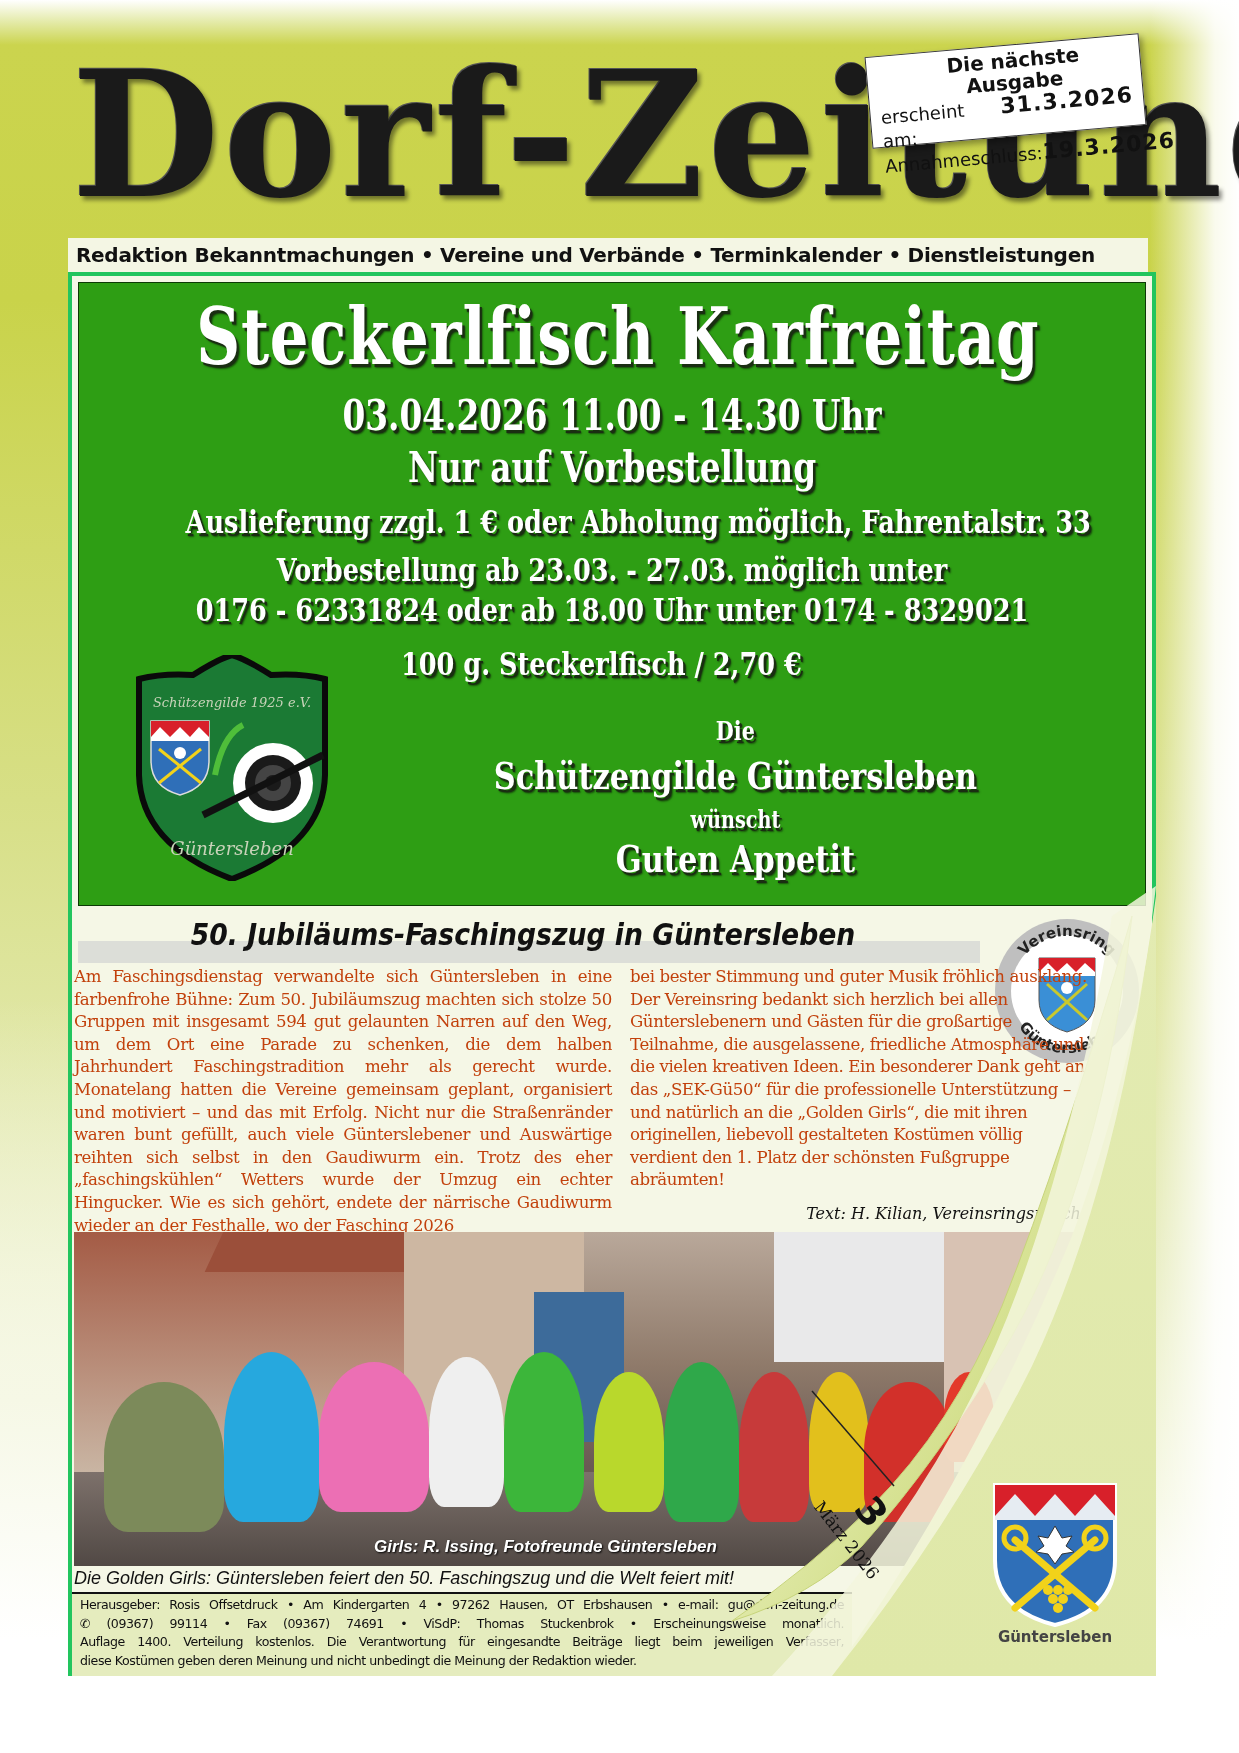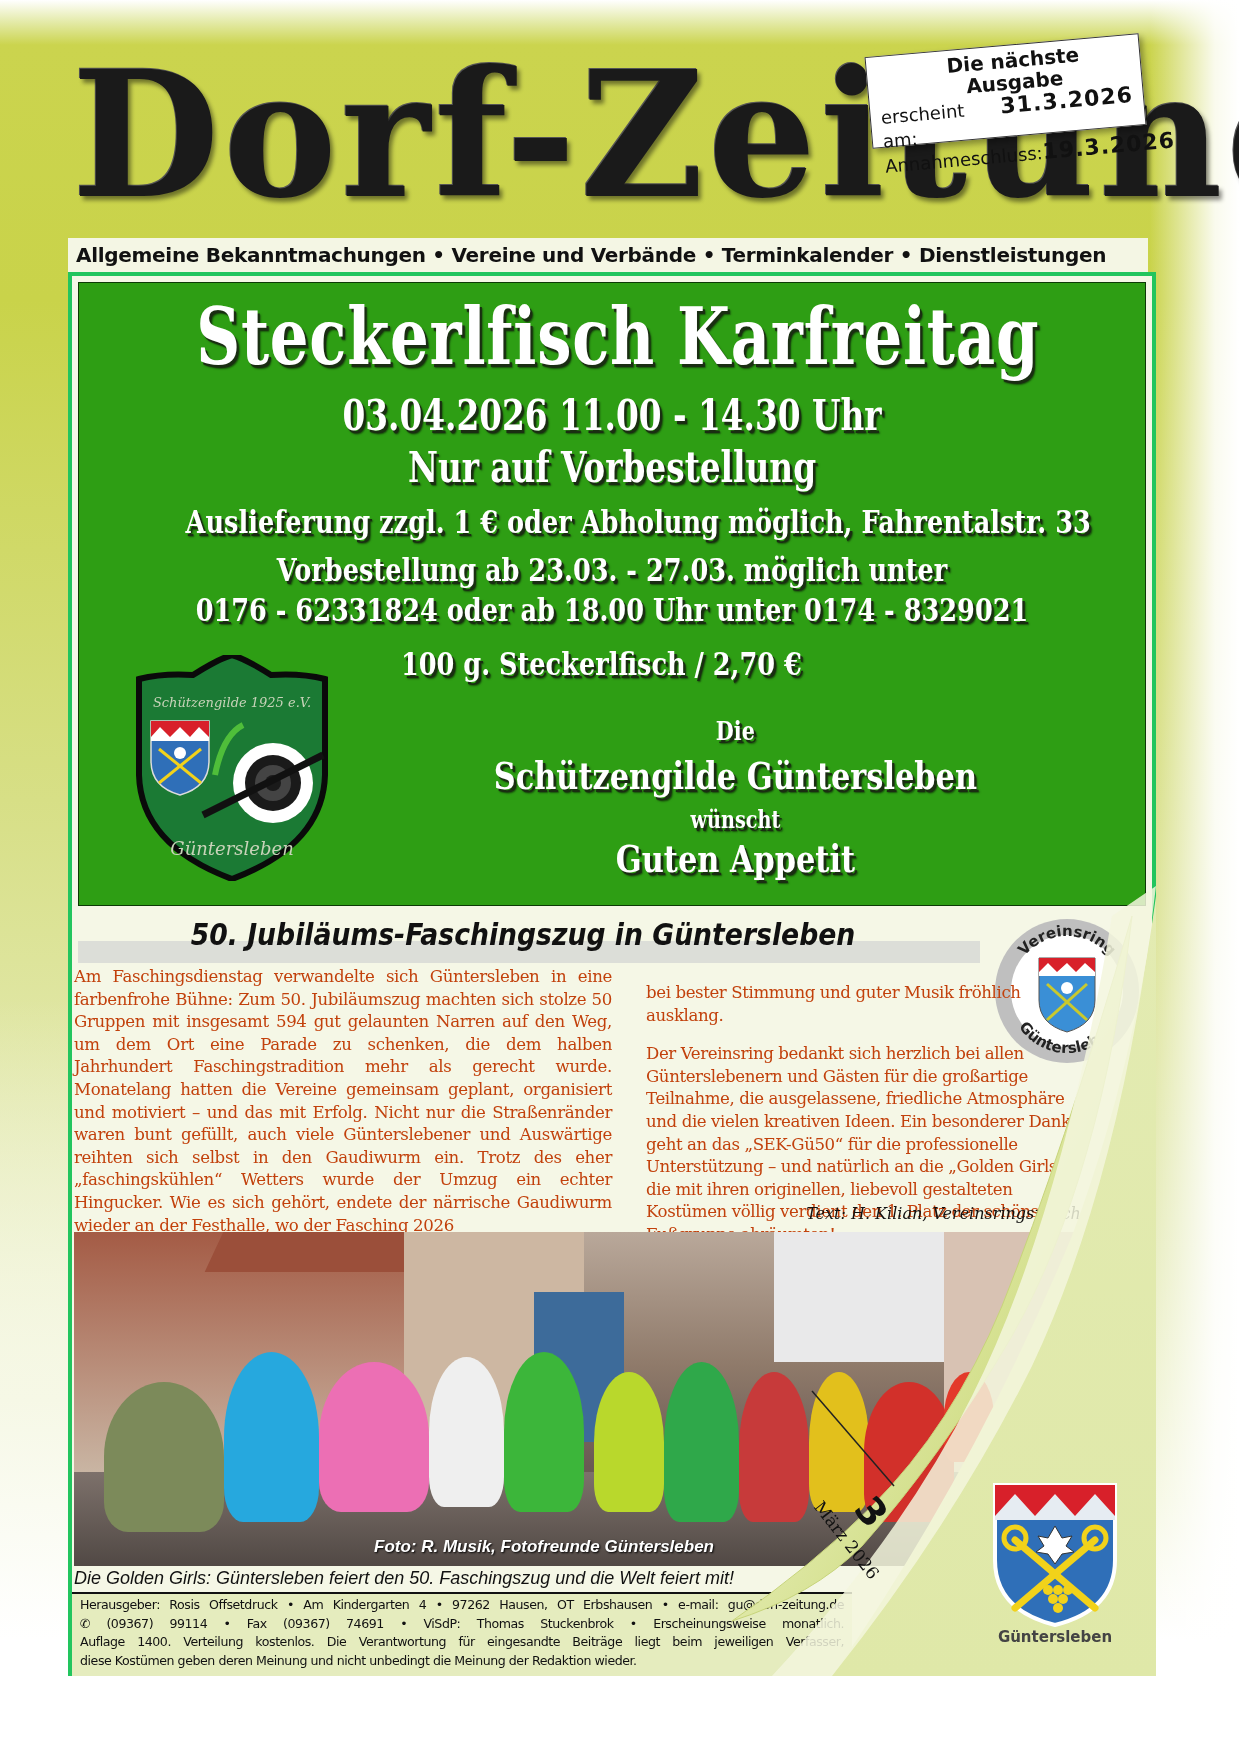--- a/index.html
+++ b/index.html
@@ -130,21 +130,21 @@
   .article-col {
     position: absolute;
     font-family: "DejaVu Serif", serif;
     font-size: 16.6px;
     line-height: 22.6px;
     color: #c2410c;
     text-align: justify;
   }
   .col-left { left: 2px; top: 690px; width: 538px; letter-spacing: -0.35px; }
   .col-right { left: 558px; top: 690px; width: 460px; letter-spacing: -0.4px; }
-  .col-right p { margin: 16px; }
+  .col-right p { margin: 0; }
   .text-credit {
     position: absolute; left: 560px; top: 928px; width: 466px;
     text-align: right;
     font-family: "DejaVu Serif", serif;
     font-style: italic;
     font-size: 16px;
     color: #111;
   }
 
   
@@ -228,21 +228,21 @@
   <div class="ni-row">
     <span class="ni-label">erscheint am:</span>
     <span class="ni-date">31.3.2026</span>
   </div>
   <div class="ni-row">
     <span class="ni-label">Annahmeschluss:</span>
     <span class="ni-date">19.3.2026</span>
   </div>
 </div>
 
-<div class="subtitle-bar">Allgemeine Bekanntmachungen • Vereine und Verbände • Terminkalender • Dienstleistungen</div>
+<div class="subtitle-bar">Redaktion Bekanntmachungen • Vereine und Verbände • Terminkalender • Dienstleistungen</div>
 
 <div class="frame">
 
   <div class="poster">
     <div class="p-line p-title">Steckerlfisch Karfreitag</div>
     <div class="p-line p-date">03.04.2026   11.00 - 14.30 Uhr</div>
     <div class="p-line p-vor">Nur auf Vorbestellung</div>
     <div class="p-line p-lief">Auslieferung zzgl. 1 €  oder Abholung möglich, Fahrentalstr. 33</div>
     <div class="p-line p-vb1">Vorbestellung ab 23.03. - 27.03. möglich unter</div>
     <div class="p-line p-vb2">0176 - 62331824 oder ab 18.00 Uhr unter 0174 - 8329021</div>
@@ -314,21 +314,21 @@
     <div class="costume" style="left:150px;top:120px;width:95px;height:170px;background:#26a8de;"></div>
     <div class="costume" style="left:245px;top:130px;width:110px;height:150px;background:#ec6fb4;"></div>
     <div class="costume" style="left:355px;top:125px;width:75px;height:150px;background:#efefef;"></div>
     <div class="costume" style="left:430px;top:120px;width:80px;height:160px;background:#3cb63a;"></div>
     <div class="costume" style="left:520px;top:140px;width:70px;height:140px;background:#b9d82c;"></div>
     <div class="costume" style="left:590px;top:130px;width:75px;height:160px;background:#2fa84a;"></div>
     <div class="costume" style="left:665px;top:140px;width:70px;height:150px;background:#c73a3a;"></div>
     <div class="costume" style="left:735px;top:140px;width:60px;height:140px;background:#e2c01c;"></div>
     <div class="costume" style="left:790px;top:150px;width:90px;height:140px;background:#d2302a;"></div>
     <div class="costume" style="left:870px;top:140px;width:50px;height:90px;background:#e33a2a;"></div>
-    <div class="photo-credit">Foto: R. Musik, Fotofreunde Güntersleben</div>
+    <div class="photo-credit">Girls: R. Issing, Fotofreunde Güntersleben</div>
   </div>
 
   <div class="photo-caption">Die Golden Girls: Güntersleben feiert den 50. Faschingszug und die Welt feiert mit!</div>
   <div class="caption-rule"></div>
 
   <div class="imprint">
     <span class="justify-line">Herausgeber: Rosis Offsetdruck • Am Kindergarten 4 • 97262 Hausen, OT Erbshausen • e-mail: gu@dorf-zeitung.de</span>
     <span class="justify-line">✆ (09367) 99114 • Fax (09367) 74691 • ViSdP: Thomas Stuckenbrok • Erscheinungsweise monatlich.</span>
     <span class="justify-line">Auflage 1400. Verteilung kostenlos. Die Verantwortung für eingesandte Beiträge liegt beim jeweiligen Verfasser,</span>
     <span>diese Kostümen geben deren Meinung und nicht unbedingt die Meinung der Redaktion wieder.</span>

